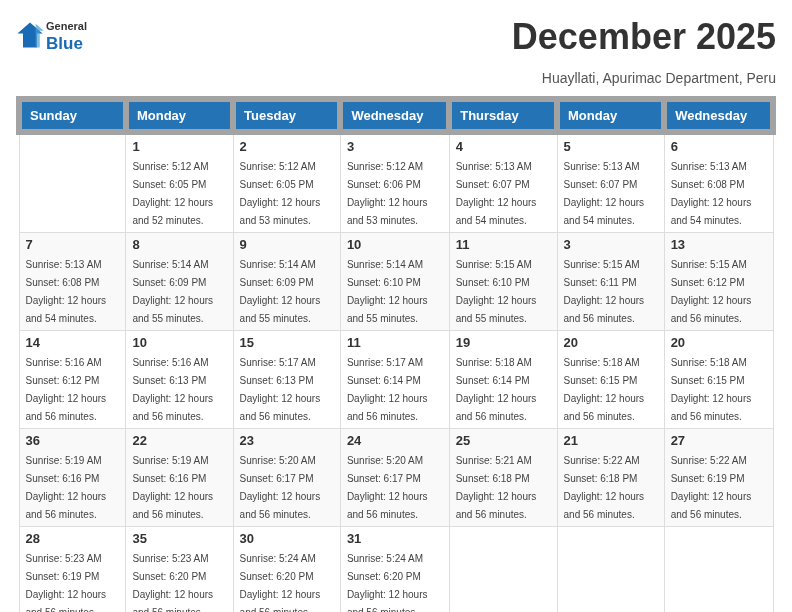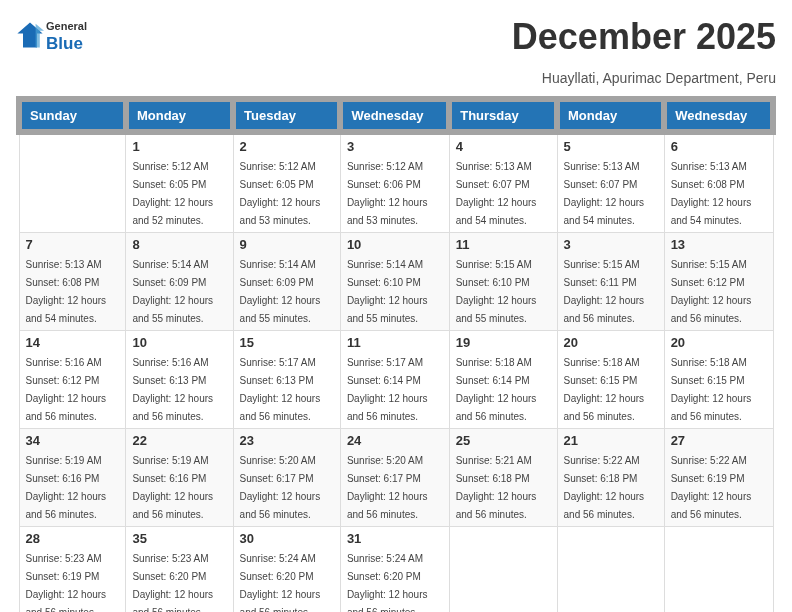--- a/index.html
+++ b/index.html
@@ -193,21 +193,21 @@
           <span class="day-number">20</span>
           <span class="day-info">Sunrise: 5:18 AM<br>Sunset: 6:15 PM<br>Daylight: 12 hours and 56 minutes.</span>
         </td>
         <td>
           <span class="day-number">20</span>
           <span class="day-info">Sunrise: 5:18 AM<br>Sunset: 6:15 PM<br>Daylight: 12 hours and 56 minutes.</span>
         </td>
       </tr>
       <tr>
         <td>
-          <span class="day-number">34</span>
+          <span class="day-number">36</span>
           <span class="day-info">Sunrise: 5:19 AM<br>Sunset: 6:16 PM<br>Daylight: 12 hours and 56 minutes.</span>
         </td>
         <td>
           <span class="day-number">22</span>
           <span class="day-info">Sunrise: 5:19 AM<br>Sunset: 6:16 PM<br>Daylight: 12 hours and 56 minutes.</span>
         </td>
         <td>
           <span class="day-number">23</span>
           <span class="day-info">Sunrise: 5:20 AM<br>Sunset: 6:17 PM<br>Daylight: 12 hours and 56 minutes.</span>
         </td>

